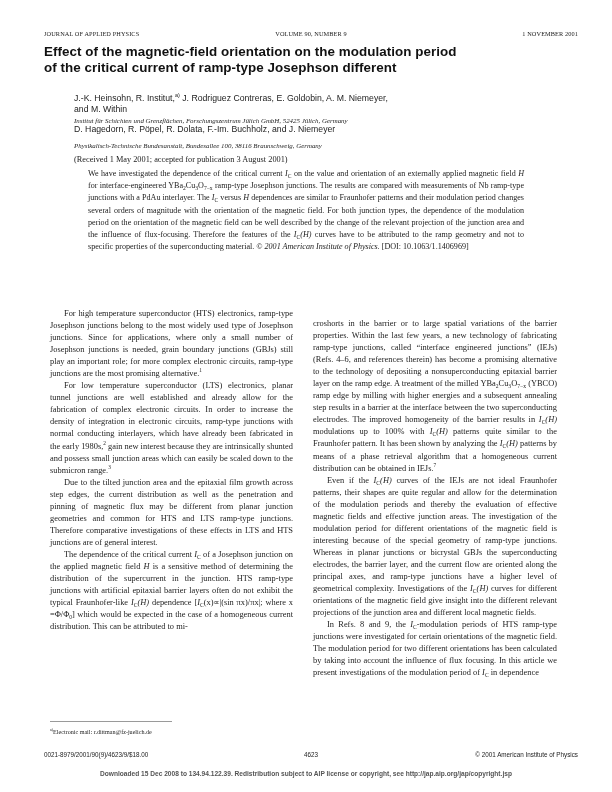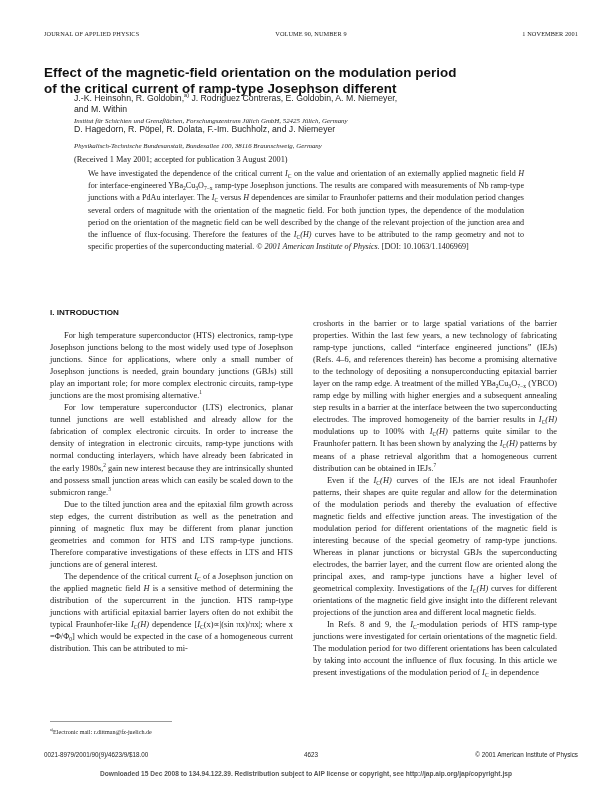--- a/index.html
+++ b/index.html
@@ -4,21 +4,21 @@
 <style>
   html, body { margin: 0; padding: 0; background: #ffffff; }
   body { width: 612px; height: 792px; position: relative; overflow: hidden; color: #1a1a1a; }
 
   .running-head { position: absolute; top: 30px; left: 44px; width: 534px; font-family: "Liberation Serif", serif; font-size: 6.3px; letter-spacing: 0.1px; color: #222; }
   .running-head span { position: absolute; top: 0; white-space: nowrap; }
   .rh-left { left: 0; }
   .rh-center { left: 0; width: 534px; text-align: center; }
   .rh-right { right: 0; }
 
-  .title { position: absolute; top: 44px; left: 44px; width: 520px; font-family: "Liberation Sans", sans-serif; font-weight: bold; font-size: 13.4px; line-height: 15.8px; color: #111; letter-spacing: 0.05px; margin-top: 21px; }
+  .title { position: absolute; top: 44px; left: 44px; width: 520px; font-family: "Liberation Sans", sans-serif; font-weight: bold; font-size: 13.4px; line-height: 15.8px; color: #111; letter-spacing: 0.05px; }
 
   .authors { position: absolute; left: 74px; width: 480px; font-family: "Liberation Sans", sans-serif; font-size: 8.7px; line-height: 10.6px; color: #222; }
   .authors sup { font-size: 5.5px; vertical-align: 4px; line-height: 0; }
   .affil { position: absolute; left: 74px; width: 480px; font-family: "Liberation Serif", serif; font-style: italic; font-size: 6.9px; line-height: 9px; color: #222; }
   .a1 { top: 93px; }
   .af1 { top: 116px; }
   .a2 { top: 124px; }
   .af2 { top: 141px; }
 
   .received { position: absolute; top: 155px; left: 74px; font-family: "Liberation Serif", serif; font-size: 8.3px; color: #222; white-space: nowrap; }
@@ -56,34 +56,33 @@
   <span class="rh-center">VOLUME 90, NUMBER 9</span>
   <span class="rh-right">1 NOVEMBER 2001</span>
 </div>
 
 <div class="title">
   <div>Effect of the magnetic-field orientation on the modulation period</div>
   <div>of the critical current of ramp-type Josephson different</div>
 </div>
 
 <div class="authors a1">
-  <span>J.-K. Heinsohn, R. Goldobin,</span><sup>a)</sup><span> J. Rodriguez Contreras, E. Goldobin, A. M. Niemeyer,</span><br>
+  <span>J.-K. Heinsohn, R. Institut,</span><sup>a)</sup><span> J. Rodriguez Contreras, E. Goldobin, A. M. Niemeyer,</span><br>
   <span>and M. Within</span>
 </div>
 <div class="affil af1">Institut für Schichten und Grenzflächen, Forschungszentrum Jülich GmbH, 52425 Jülich, Germany</div>
 
 <div class="authors a2">D. Hagedorn, R. Pöpel, R. Dolata, F.-Im. Buchholz, and J. Niemeyer</div>
 <div class="affil af2">Physikalisch-Technische Bundesanstalt, Bundesallee 100, 38116 Braunschweig, Germany</div>
 
 <div class="received">(Received 1 May 2001; accepted for publication 3 August 2001)</div>
 
 <div class="abstract"><span>We have investigated the dependence of the critical current </span><i>I</i><sub>C</sub><span> on the value and orientation of an externally applied magnetic field </span><i>H</i><span> for interface-engineered YBa</span><sub>2</sub><span>Cu</span><sub>3</sub><span>O</span><sub>7−x</sub><span> ramp-type Josephson junctions. The results are compared with measurements of Nb ramp-type junctions with a PdAu interlayer. The </span><i>I</i><sub>C</sub><span> versus </span><i>H</i><span> dependences are similar to Fraunhofer patterns and their modulation period changes several orders of magnitude with the orientation of the magnetic field. For both junction types, the dependence of the modulation period on the orientation of the magnetic field can be well described by the change of the relevant projection of the junction area and the influence of flux-focusing. Therefore the features of the </span><i>I</i><sub>C</sub><i>(H)</i><span> curves have to be attributed to the ramp geometry and not to specific properties of the superconducting material.  </span><i>© 2001 American Institute of Physics.</i><span>  [DOI: 10.1063/1.1406969]</span></div>
 
 <div class="col col-left">
-  <div class="section-heading">I. INTRODUCTION</div>
   <p><span>For high temperature superconductor (HTS) electronics, ramp-type Josephson junctions belong to the most widely used type of Josephson junctions. Since for applications, where only a small number of Josephson junctions is needed, grain boundary junctions (GBJs) still play an important role; for more complex electronic circuits, ramp-type junctions are the most promising alternative.</span><sup>1</sup></p>
   <p><span>For low temperature superconductor (LTS) electronics, planar tunnel junctions are well established and already allow for the fabrication of complex electronic circuits. In order to increase the density of integration in electronic circuits, ramp-type junctions with normal conducting interlayers, which have already been fabricated in the early 1980s,</span><sup>2</sup><span> gain new interest because they are intrinsically shunted and possess small junction areas which can easily be scaled down to the submicron range.</span><sup>3</sup></p>
   <p>Due to the tilted junction area and the epitaxial film growth across step edges, the current distribution as well as the penetration and pinning of magnetic flux may be different from planar junction geometries and common for HTS and LTS ramp-type junctions. Therefore comparative investigations of these effects in LTS and HTS junctions are of general interest.</p>
   <p><span>The dependence of the critical current </span><i>I</i><sub>C</sub><span> of a Josephson junction on the applied magnetic field </span><i>H</i><span> is a sensitive method of determining the distribution of the supercurrent in the junction. HTS ramp-type junctions with artificial epitaxial barrier layers often do not exhibit the typical Fraunhofer-like </span><i>I</i><sub>C</sub><i>(H)</i><span> dependence [</span><i>I</i><sub>C</sub><span>(x)∝|(sin πx)/πx|; where x =Φ/Φ</span><sub>0</sub><span>] which would be expected in the case of a homogeneous current distribution. This can be attributed to mi-</span></p>
 </div>
 
 <div class="col col-right">
   <p class="noindent"><span>croshorts in the barrier or to large spatial variations of the barrier properties. Within the last few years, a new technology of fabricating ramp-type junctions, called “interface engineered junctions” (IEJs) (Refs. 4–6, and references therein) has become a promising alternative to the technology of depositing a nonsuperconducting epitaxial barrier layer on the ramp edge. A treatment of the milled YBa</span><sub>2</sub><span>Cu</span><sub>3</sub><span>O</span><sub>7−x</sub><span> (YBCO) ramp edge by milling with higher energies and a subsequent annealing step results in a barrier at the interface between the two superconducting electrodes. The improved homogeneity of the barrier results in </span><i>I</i><sub>C</sub><i>(H)</i><span> modulations up to 100% with </span><i>I</i><sub>C</sub><i>(H)</i><span> patterns quite similar to the Fraunhofer pattern. It has been shown by analyzing the </span><i>I</i><sub>C</sub><i>(H)</i><span> patterns by means of a phase retrieval algorithm that a homogeneous current distribution can be obtained in IEJs.</span><sup>7</sup></p>
   <p><span>Even if the </span><i>I</i><sub>C</sub><i>(H)</i><span> curves of the IEJs are not ideal Fraunhofer patterns, their shapes are quite regular and allow for the determination of the modulation periods and thereby the evaluation of effective magnetic fields and effective junction areas. The investigation of the modulation period for different orientations of the magnetic field is interesting because of the special geometry of ramp-type junctions. Whereas in planar junctions or bicrystal GBJs the superconducting electrodes, the barrier layer, and the current flow are oriented along the principal axes, and ramp-type junctions have a higher level of geometrical complexity. Investigations of the </span><i>I</i><sub>C</sub><i>(H)</i><span> curves for different orientations of the magnetic field give insight into the different relevant projections of the junction area and different local magnetic fields.</span></p>
   <p><span>In Refs. 8 and 9, the </span><i>I</i><sub>C</sub><span>-modulation periods of HTS ramp-type junctions were investigated for certain orientations of the magnetic field. The modulation period for two different orientations has been calculated by taking into account the influence of flux focusing. In this article we present investigations of the modulation period of </span><i>I</i><sub>C</sub><span> in dependence</span></p>

